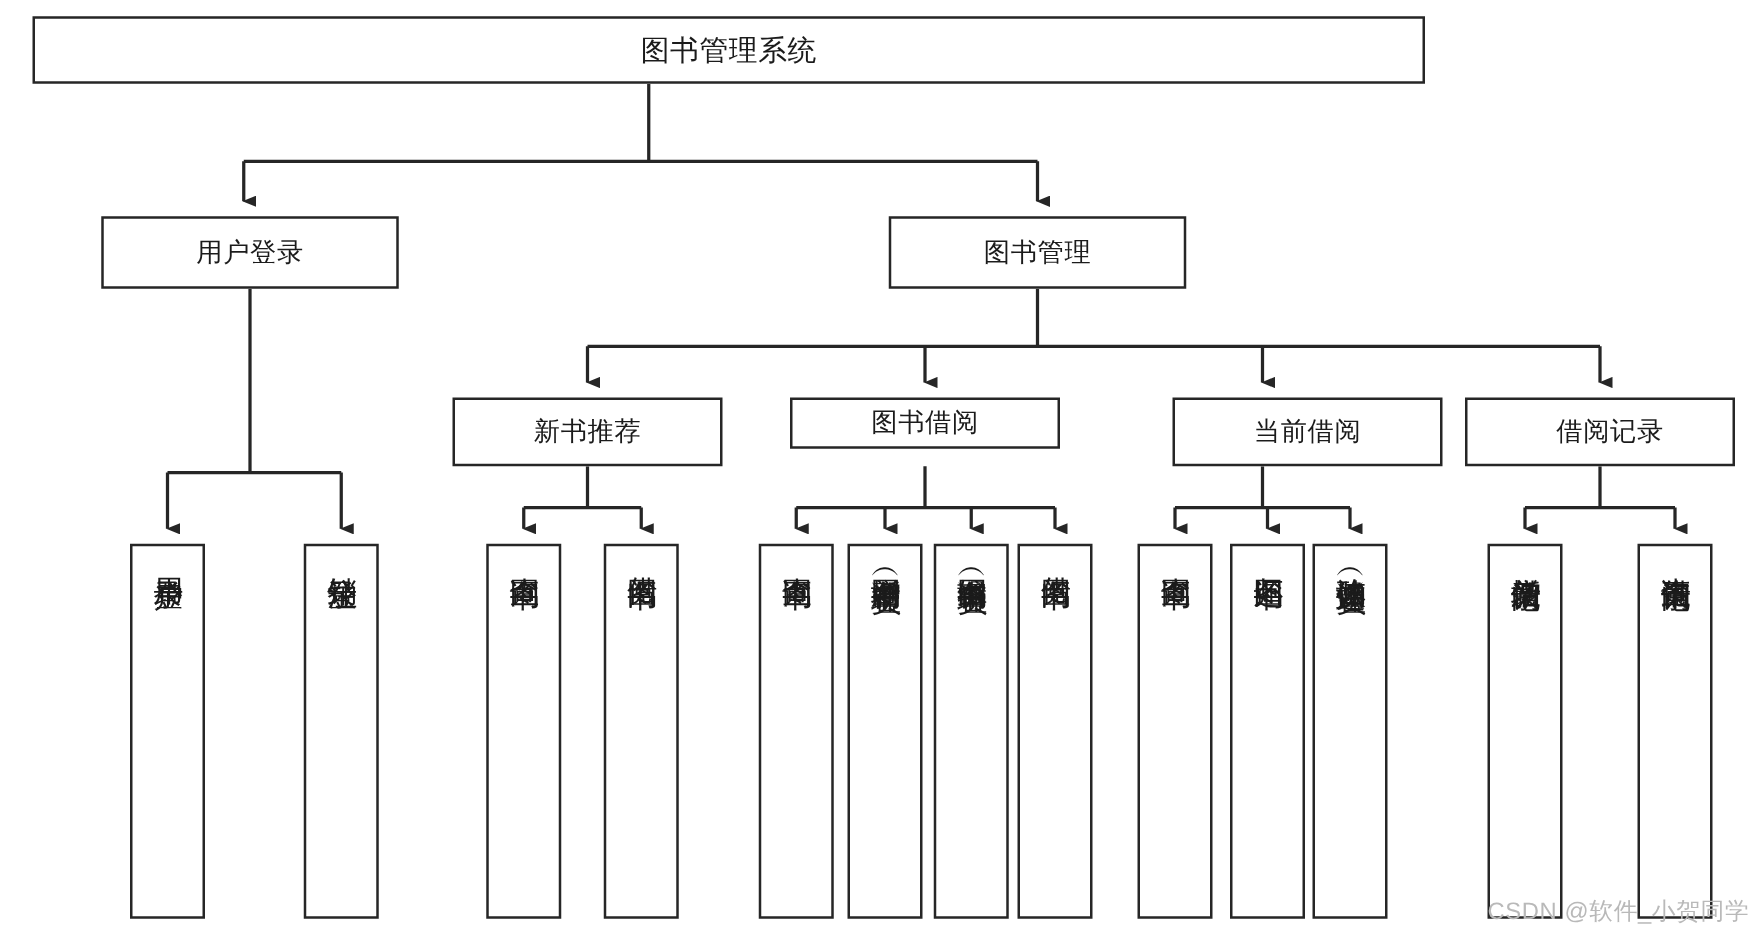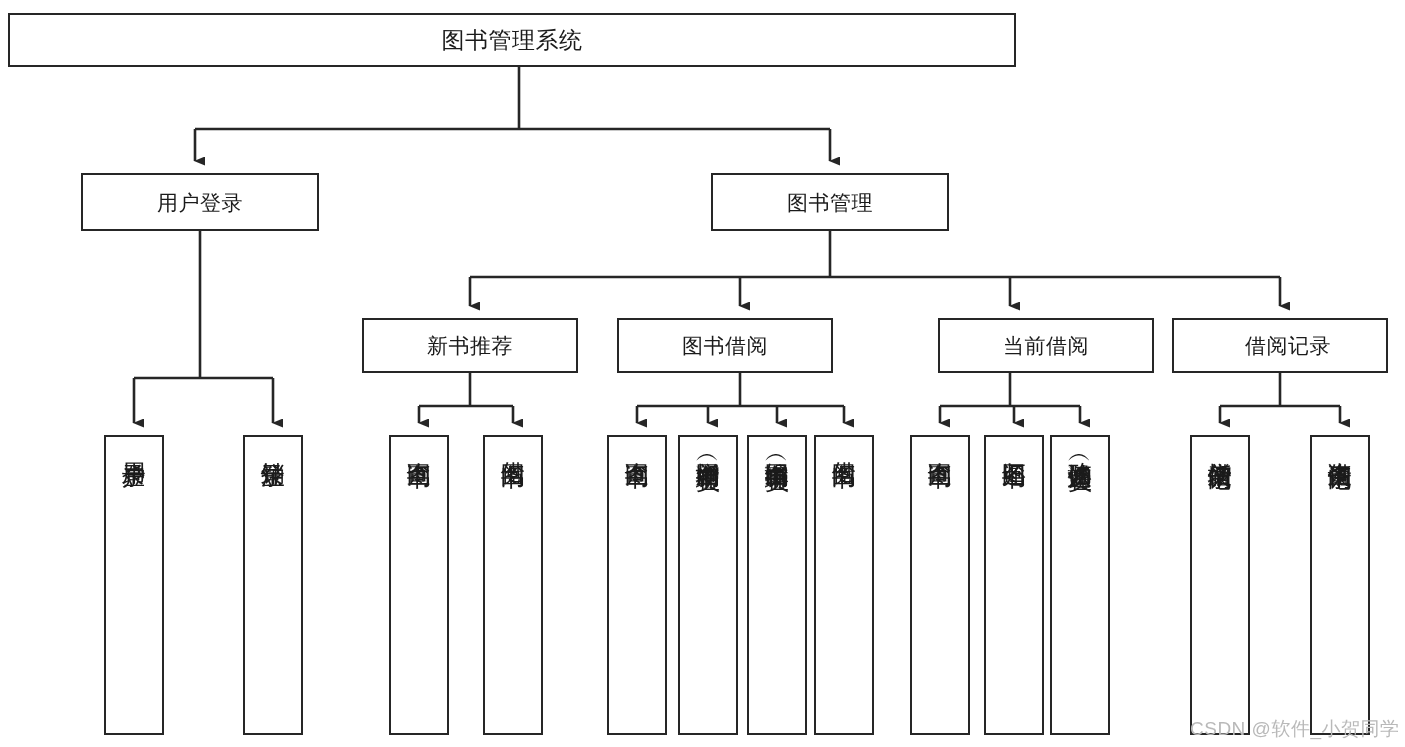--- a/index.html
+++ b/index.html
@@ -116,35 +116,35 @@
       <path d="M1014,406 L1014,423" marker-end="url(#arr)"></path>
       <path d="M1080,406 L1080,423" marker-end="url(#arr)"></path>
 
       <path d="M1280,373 L1280,406"></path>
       <path d="M1220,406 L1340,406"></path>
       <path d="M1220,406 L1220,423" marker-end="url(#arr)"></path>
       <path d="M1340,406 L1340,423" marker-end="url(#arr)"></path>
     </g>
   </svg>
 
-  <div class="node root horiz" style="left:8px; top:13px; width:1008px; height:54px;">
+  <div class="node root horiz" style="left:26px; top:13px; width:1114px; height:54px;">
     <span class="lbl">图书管理系统</span>
   </div>
 
   <div class="node horiz" style="left:81px; top:173px; width:238px; height:58px;">
     <span class="lbl">用户登录</span>
   </div>
   <div class="node horiz" style="left:362px; top:318px; width:216px; height:55px;">
     <span class="lbl">新书推荐</span>
   </div>
 
   <div class="node horiz" style="left:711px; top:173px; width:238px; height:58px;">
     <span class="lbl">图书管理</span>
   </div>
-  <div class="node horiz" style="left:617px; top:318px; width:216px; height:55px;">
+  <div class="node horiz" style="left:632px; top:318px; width:216px; height:41px;">
     <span class="lbl">图书借阅</span>
   </div>
   <div class="node horiz" style="left:902px; top:318px; width:216px; height:55px;margin-left:36px;">
     <span class="lbl">当前借阅</span>
   </div>
   <div class="node horiz" style="left:1172px; top:318px; width:216px; height:55px;padding-left:16px;">
     <span class="lbl">借阅记录</span>
   </div>
 
   <div class="node vert" style="left:104px; top:435px; width:60px; height:300px;">

